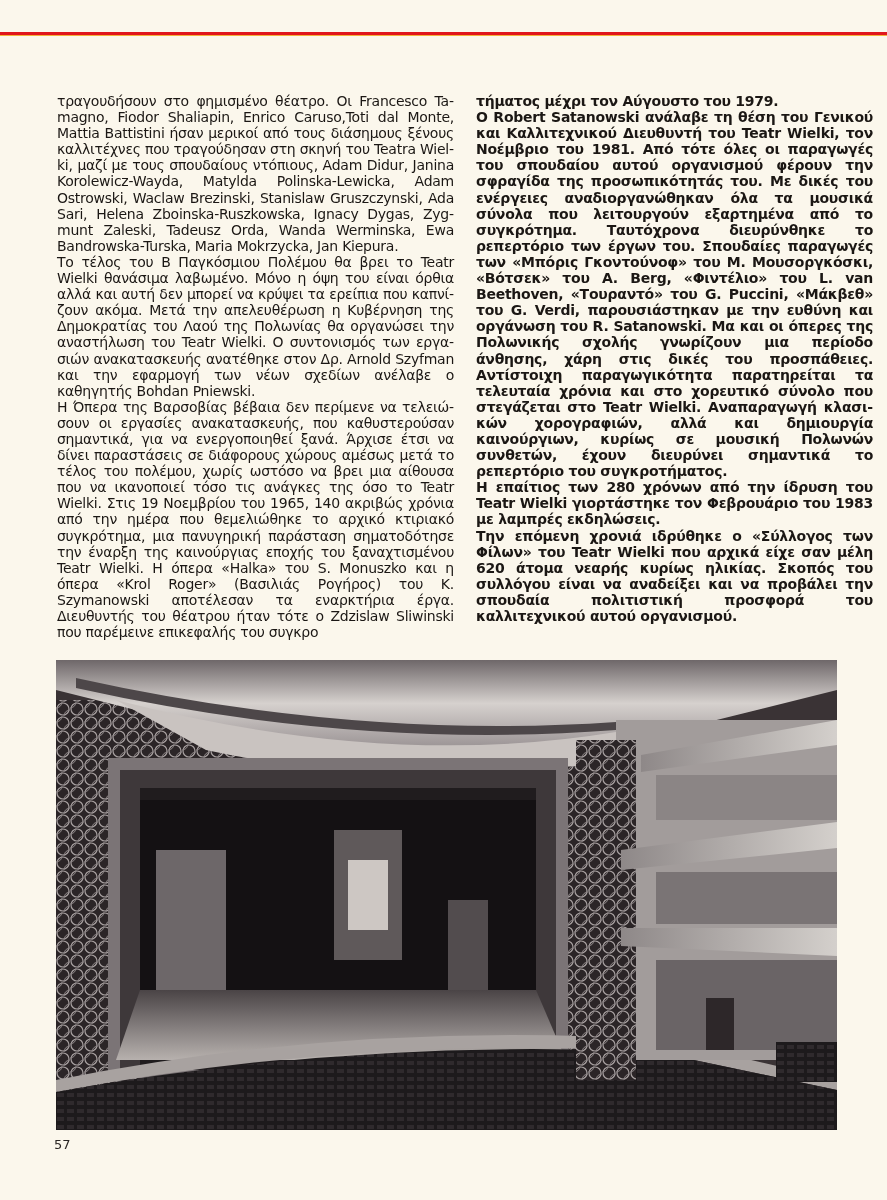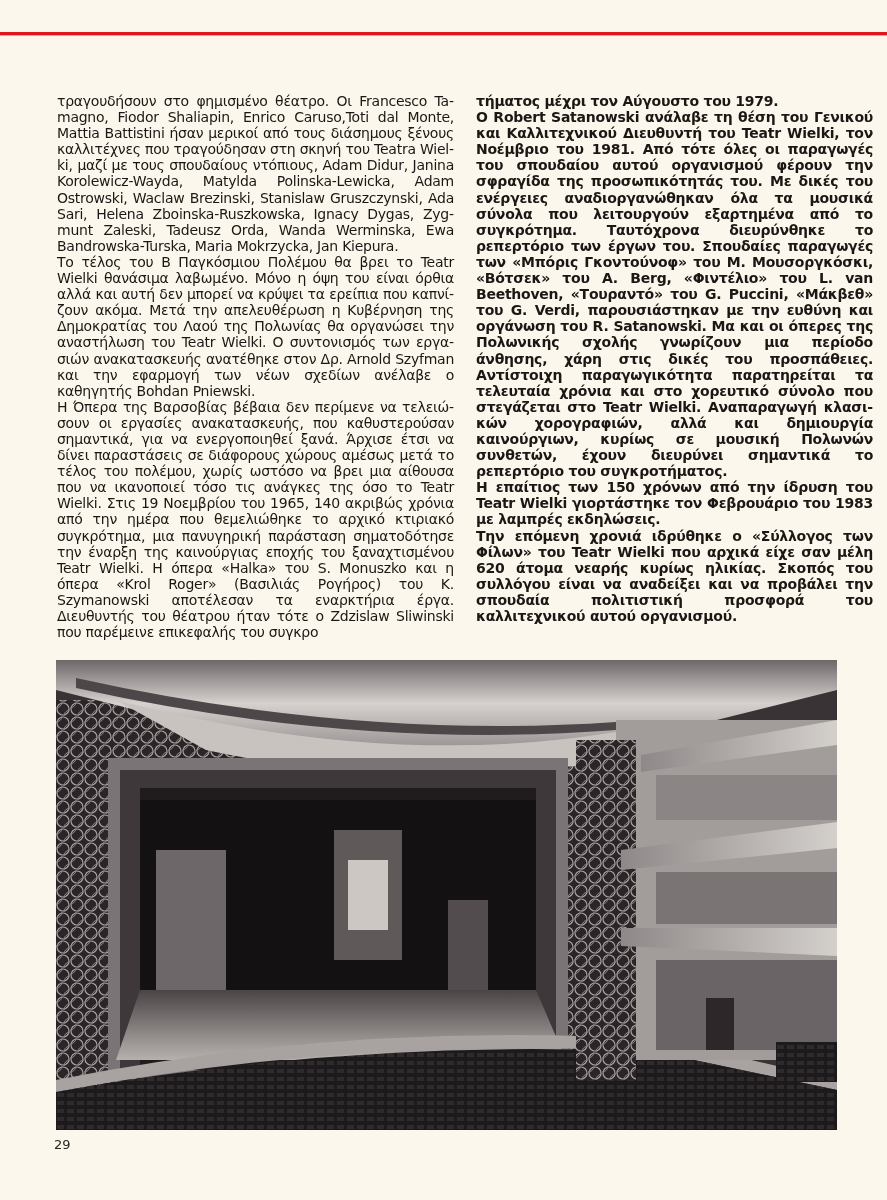--- a/index.html
+++ b/index.html
@@ -39,21 +39,21 @@
 
 <div class="col left">
   <p>τραγουδήσουν στο φημισμένο θέατρο. Οι Francesco Ta­magno, Fiodor Shaliapin, Enrico Caruso,Toti dal Monte, Mattia Battistini ήσαν μερικοί από τους διάσημους ξένους καλλιτέχνες που τραγούδησαν στη σκηνή του Teatra Wiel­ki, μαζί με τους σπουδαίους ντόπιους, Adam Didur, Janina Korolewicz-Wayda, Matylda Polinska-Lewicka, Adam Ostrowski, Waclaw Brezinski, Stanislaw Gruszczynski, Ada Sari, Helena Zboinska-Ruszkowska, Ignacy Dygas, Zyg­munt Zaleski, Tadeusz Orda, Wanda Werminska, Ewa Bandrowska-Turska, Maria Mokrzycka, Jan Kiepura.</p>
   <p>Το τέλος του Β Παγκόσμιου Πολέμου θα βρει το Teatr Wielki θανάσιμα λαβωμένο. Μόνο η όψη του είναι όρθια αλλά και αυτή δεν μπορεί να κρύψει τα ερείπια που καπνί­ζουν ακόμα. Μετά την απελευθέρωση η Κυβέρνηση της Δημοκρατίας του Λαού της Πολωνίας θα οργανώσει την αναστήλωση του Teatr Wielki. Ο συντονισμός των εργα­σιών ανακατασκευής ανατέθηκε στον Δρ. Arnold Szyfman και την εφαρμογή των νέων σχεδίων ανέλαβε ο καθηγητής Bohdan Pniewski.</p>
   <p>Η Όπερα της Βαρσοβίας βέβαια δεν περίμενε να τελειώ­σουν οι εργασίες ανακατασκευής, που καθυστερούσαν σημαντικά, για να ενεργοποιηθεί ξανά. Άρχισε έτσι να δίνει παραστάσεις σε διάφορους χώρους αμέσως μετά το τέλος του πολέμου, χωρίς ωστόσο να βρει μια αίθουσα που να ικανοποιεί τόσο τις ανάγκες της όσο το Teatr Wielki. Στις 19 Νοεμβρίου του 1965, 140 ακριβώς χρόνια από την ημέρα που θεμελιώθηκε το αρχικό κτιριακό συγκρότημα, μια πανυγηρική παράσταση σηματοδότησε την έναρξη της καινούργιας εποχής του ξαναχτισμένου Teatr Wielki. Η όπερα «Halka» του S. Monuszko και η όπερα «Krol Roger» (Βασιλιάς Ρογήρος) του K. Szymanowski αποτέλεσαν τα εναρκτήρια έργα. Διευθυντής του θέατρου ήταν τότε ο Zdzislaw Sliwinski που παρέμεινε επικεφαλής του συγκρο­</p>
 </div>
 
 <div class="col right">
   <p>τήματος μέχρι τον Αύγουστο του 1979.</p>
   <p>Ο Robert Satanowski ανάλαβε τη θέση του Γενικού και Καλλιτεχνικού Διευθυντή του Teatr Wielki, τον Νοέμβριο του 1981. Από τότε όλες οι παραγωγές του σπουδαίου αυτού οργανισμού φέρουν την σφραγίδα της προσωπικό­τητάς του. Με δικές του ενέργειες αναδιοργανώθηκαν όλα τα μουσικά σύνολα που λειτουργούν εξαρτημένα από το συγκρότημα. Ταυτόχρονα διευρύνθηκε το ρεπερτόριο των έργων του. Σπουδαίες παραγωγές των «Μπόρις Γκοντού­νοφ» του Μ. Μουσοργκόσκι, «Βότσεκ» του A. Berg, «Φιντέ­λιο» του L. van Beethoven, «Τουραντό» του G. Puccini, «Μάκβεθ» του G. Verdi, παρουσιάστηκαν με την ευθύνη και οργάνωση του R. Satanowski. Μα και οι όπερες της Πολωνικής σχολής γνωρίζουν μια περίοδο άνθησης, χάρη στις δικές του προσπάθειες. Αντίστοιχη παραγωγικότητα παρατηρείται τα τελευταία χρόνια και στο χορευτικό σύνο­λο που στεγάζεται στο Teatr Wielki. Αναπαραγωγή κλασι­κών χορογραφιών, αλλά και δημιουργία καινούργιων, κυρίως σε μουσική Πολωνών συνθετών, έχουν διευρύνει σημαντικά το ρεπερτόριο του συγκροτήματος.</p>
-  <p>Η επαίτιος των 150 χρόνων από την ίδρυση του Teatr Wielki γιορτάστηκε τον Φεβρουάριο του 1983 με λαμπρές εκδηλώσεις.</p>
+  <p>Η επαίτιος των 280 χρόνων από την ίδρυση του Teatr Wielki γιορτάστηκε τον Φεβρουάριο του 1983 με λαμπρές εκδηλώσεις.</p>
   <p>Την επόμενη χρονιά ιδρύθηκε ο «Σύλλογος των Φίλων» του Teatr Wielki που αρχικά είχε σαν μέλη 620 άτομα νεαρής κυρίως ηλικίας. Σκοπός του συλλόγου είναι να αναδείξει και να προβάλει την σπουδαία πολιτιστική προσ­φορά του καλλιτεχνικού αυτού οργανισμού.</p>
 </div>
 
 <div class="photo">
   <svg viewBox="0 0 781 470" xmlns="http://www.w3.org/2000/svg">
     <defs>
       <pattern id="lattice" width="14" height="14" patternUnits="userSpaceOnUse">
         <rect width="14" height="14" fill="#2b2527"></rect>
         <circle cx="7" cy="7" r="6" fill="none" stroke="#a7a0a0" stroke-width="1.2"></circle>
         <circle cx="0" cy="0" r="6" fill="none" stroke="#8d8687" stroke-width="1"></circle>
@@ -105,13 +105,13 @@
     <path d="M565 190 L781 162 V188 L565 210 Z" fill="url(#balc)"></path>
     <path d="M565 268 L781 268 V296 L565 286 Z" fill="url(#balc)"></path>
     <rect x="600" y="115" width="181" height="45" fill="#8b8585"></rect>
     <rect x="600" y="212" width="181" height="52" fill="#7a7475"></rect>
     <rect x="600" y="300" width="181" height="90" fill="#6a6466"></rect>
     <rect x="650" y="338" width="28" height="52" fill="#2d2729"></rect>
     <rect x="720" y="382" width="61" height="40" fill="url(#seats)"></rect>
   </svg>
 </div>
 
-<div class="page-number">29</div>
+<div class="page-number">57</div>
 
 </body></html>

